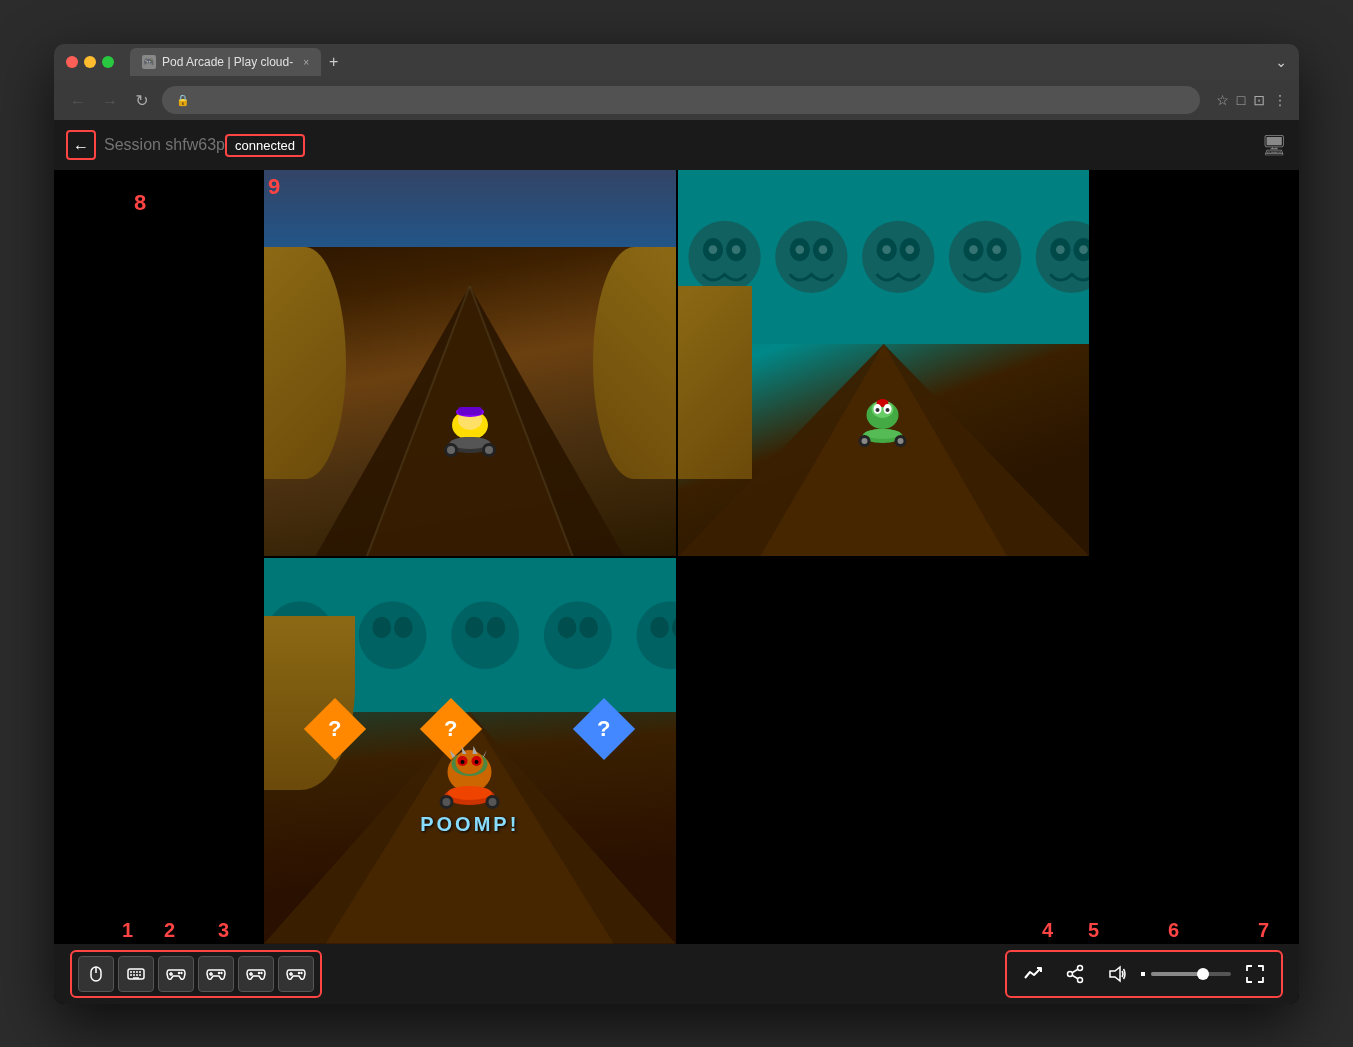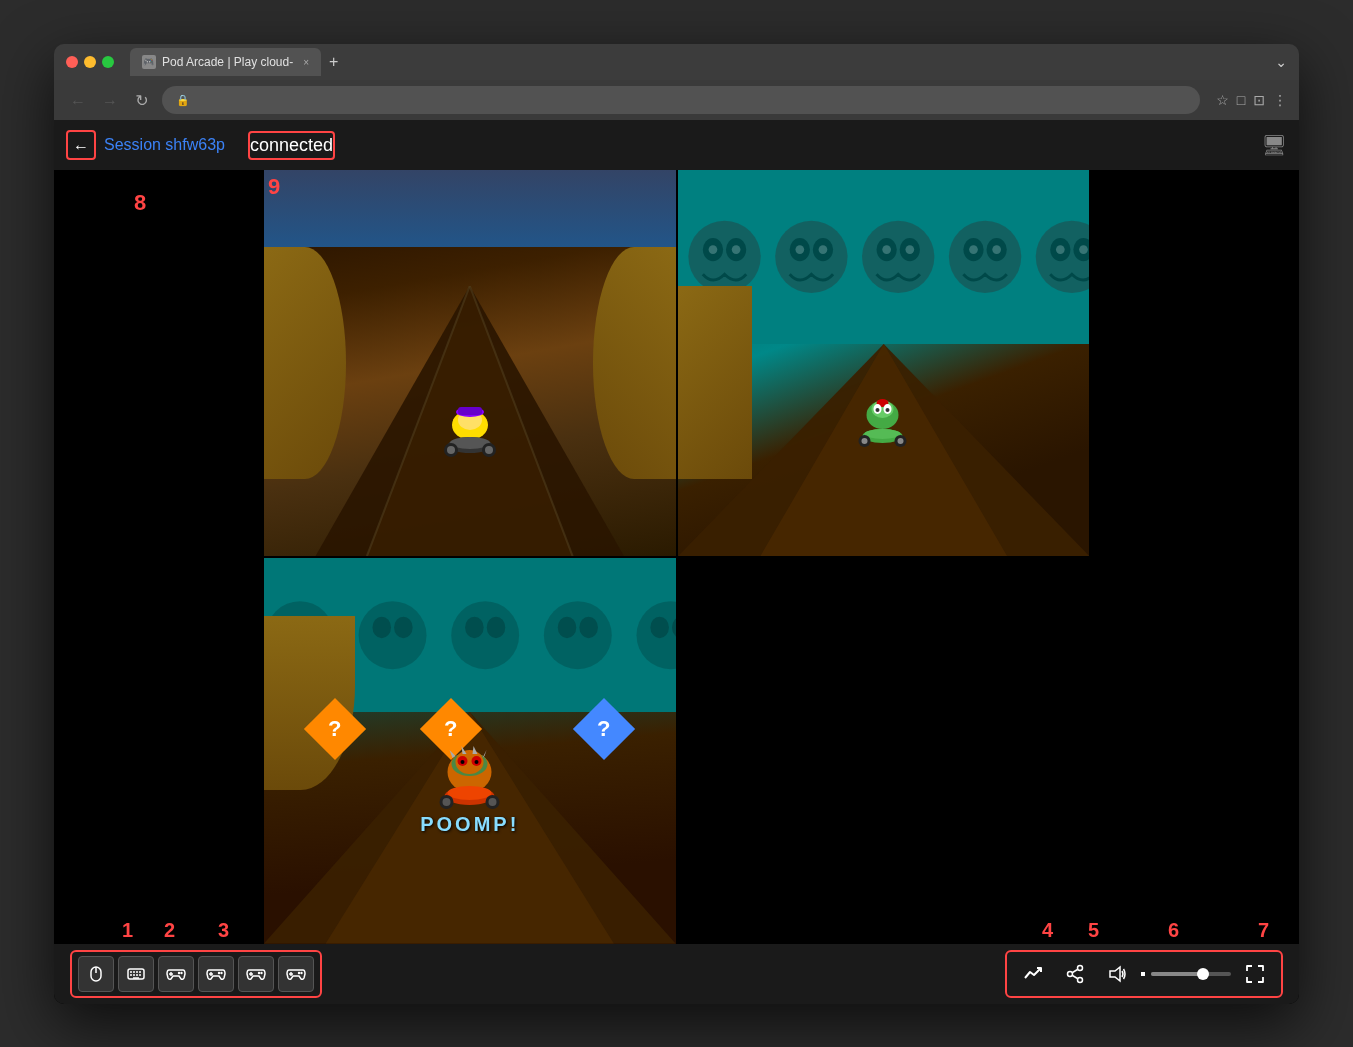--- a/index.html
+++ b/index.html
@@ -166,32 +166,32 @@
       border-radius: 4px;
       display: flex;
       align-items: center;
       justify-content: center;
       color: white;
       font-size: 16px;
       cursor: pointer;
       margin-right: 8px;
     }
     .session-title {
-      color: #3b82f6;
+      color: #737373;
       font-size: 16px;
       font-weight: 500;
-      margin-right: 23px;
+      margin-right: 0;
     }
     .connected-badge {
       background: transparent;
       border: 2px solid #ff4444;
       border-radius: 4px;
       color: white;
-      font-size: 18px;
-      padding: 2px 0;
+      font-size: 13px;
+      padding: 2px 8px;
     }
     .header-spacer { flex: 1; }
     .settings-icon {
       color: #888;
       font-size: 20px;
       cursor: pointer;
     }
 
     
     .game-area {

